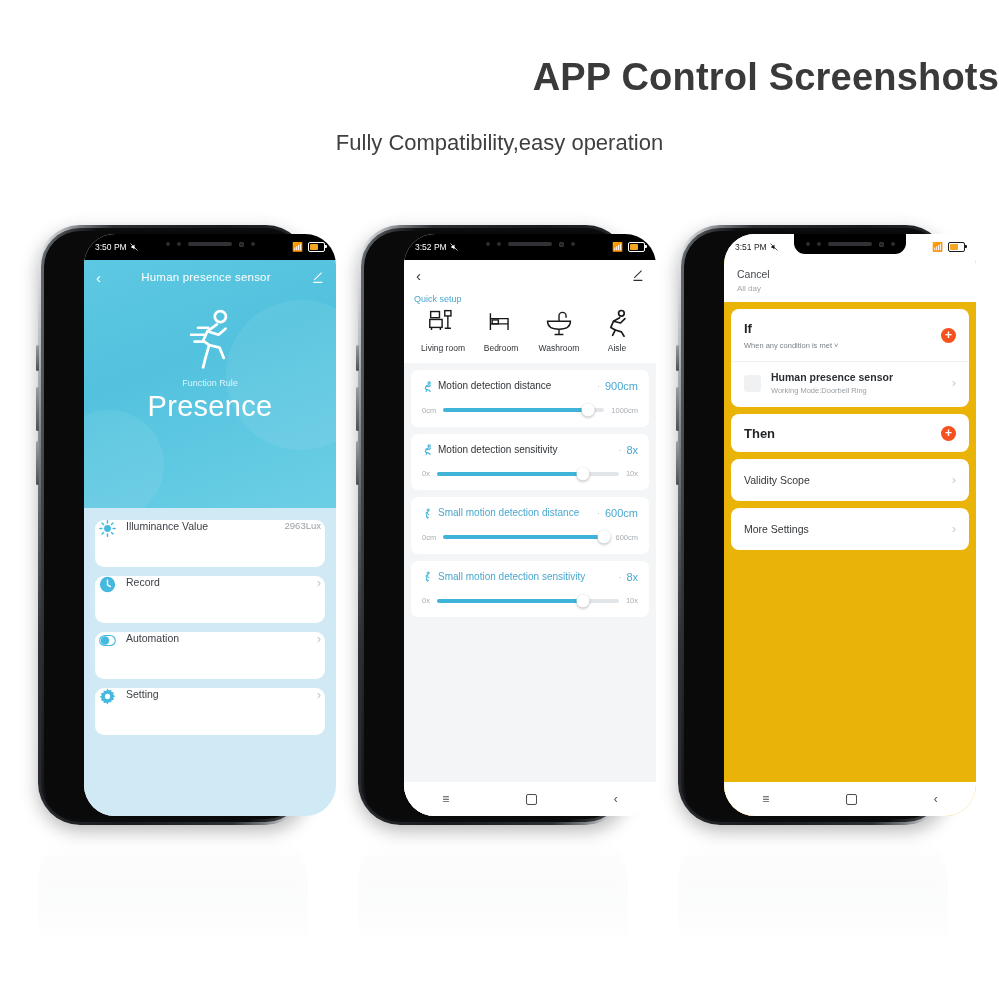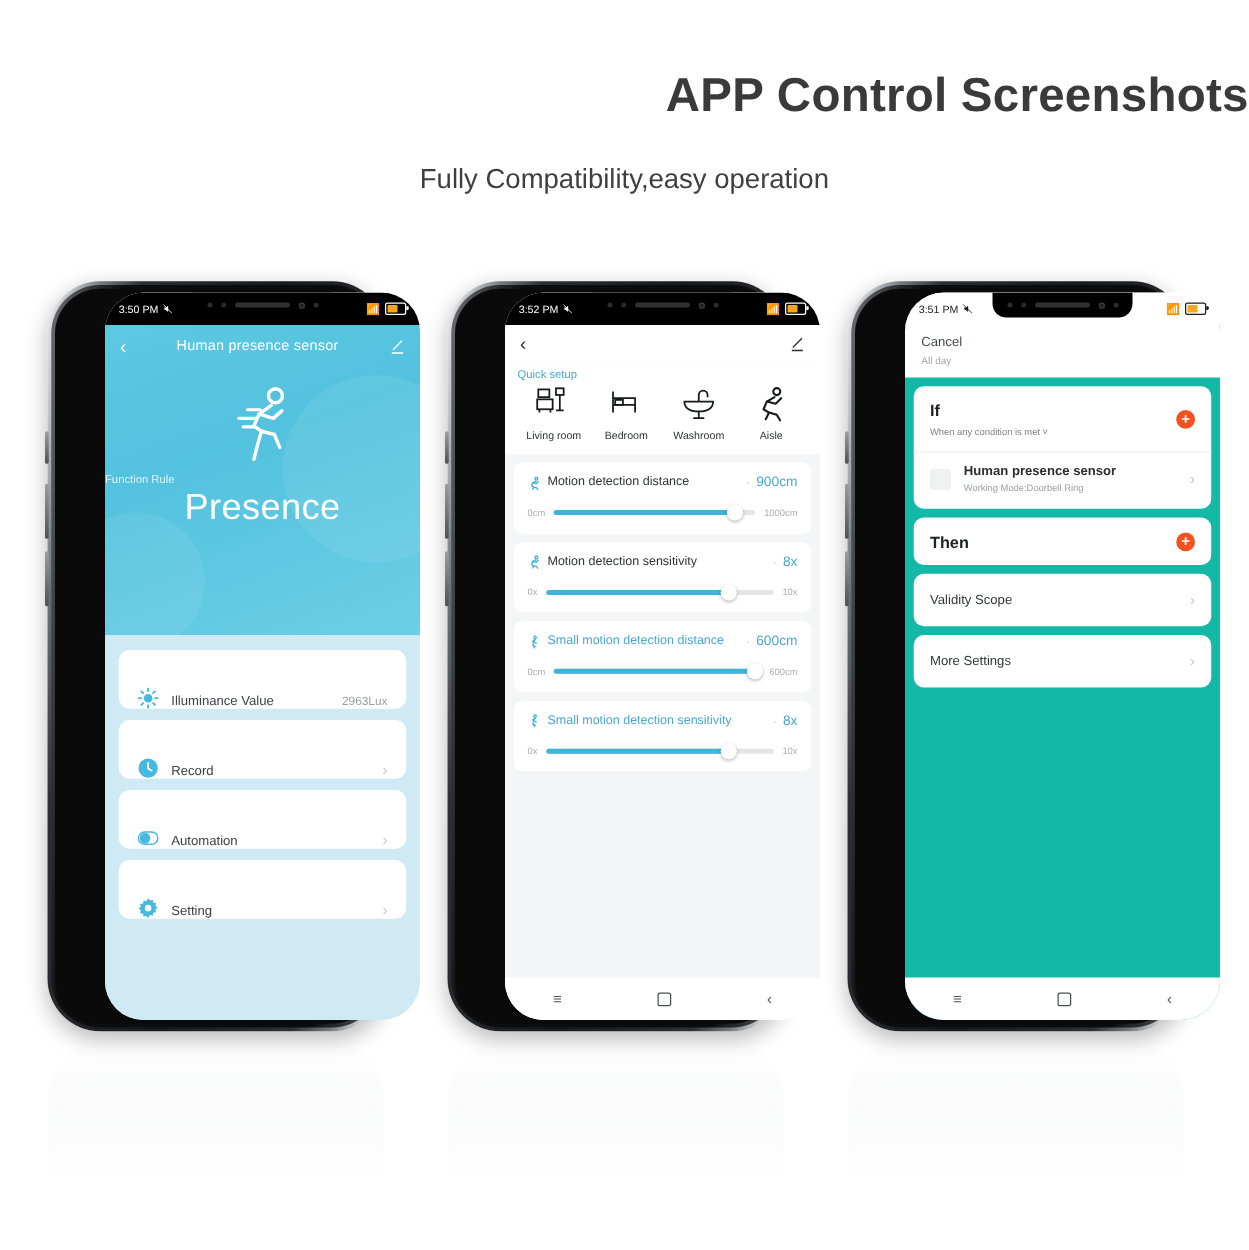--- a/index.html
+++ b/index.html
@@ -101,28 +101,28 @@
   .s1-hero .b1{width:150px;height:150px;right:-40px;top:40px;}
   .s1-hero .b2{width:110px;height:110px;left:-30px;top:150px;}
   .navbar1{
     display:flex;align-items:center;justify-content:space-between;
     height:34px;padding:0 12px;color:#fff;position:relative;z-index:2;
   }
   .navbar1 .ttl{font-size:11.5px;font-weight:500;letter-spacing:.2px;}
   .chev-l{font-size:15px;line-height:1;font-weight:300;}
   .pencil{width:13px;height:13px;}
   .hero-icon{margin:14px auto 0;width:56px;height:62px;display:block;}
-  .hero-rule{color:rgba(255,255,255,.8);font-size:9px;margin-top:8px;}
+  .hero-rule{text-align:center;color:rgba(255,255,255,.8);font-size:9px;margin-top:8px;}
   .hero-name{text-align:center;color:#fff;font-size:29px;font-weight:300;margin-top:2px;
     letter-spacing:.3px;}
   .s1-body{background:#cfeaf5;height:348px;padding:12px 11px 0;box-sizing:border-box;
     position:relative;}
   .card1{
-    background:#fff;border-radius:9px;height:47px;display:flex;align-items:flex-end;
-    padding:0 15px;margin-bottom:9px;box-sizing:border-box;
+    background:#fff;border-radius:9px;height:47px;display:flex;align-items:flex-start;
+    padding:0 4px;margin-bottom:9px;box-sizing:border-box;
   }
   .card1 .ic{width:17px;height:17px;margin-right:10px;flex:0 0 17px;}
   .card1 .lbl{font-size:10.5px;color:#3d4146;flex:1;}
   .card1 .val{font-size:9.5px;color:#9aa0a6;}
   .card1 .arrow{color:#c2c7cc;font-size:12px;font-weight:300;}
   .navbot{
     position:absolute;left:0;bottom:0;width:100%;height:34px;background:#fff;
     display:flex;align-items:center;justify-content:space-around;
     color:#4b4f54;box-sizing:border-box;
   }
@@ -148,21 +148,21 @@
   .srow .name.blue{color:#4aa8cf;}
   .srow .dotsep{color:#b7bcc1;font-size:9px;}
   .srow .amt{font-size:11px;color:#4aa8cf;white-space:nowrap;}
   .slider{display:flex;align-items:center;gap:7px;margin-top:13px;}
   .slider .end{font-size:7.5px;color:#a9aeb3;white-space:nowrap;}
   .track{flex:1;height:4px;border-radius:3px;background:#e3e6e9;position:relative;}
   .fill{position:absolute;left:0;top:0;bottom:0;border-radius:3px;background:#3fb4d8;}
   .knob{position:absolute;top:50%;width:13px;height:13px;border-radius:50%;
     background:#fff;box-shadow:0 1px 3px rgba(0,0,0,.3);transform:translate(-50%,-50%);}
   
-  .s3{background:#14b8a6;height:556px;position:relative;overflow:hidden;}
+  .s3{background:#eab308;height:556px;position:relative;overflow:hidden;}
   .s3-top{background:#fff;padding:8px 13px 9px;}
   .cancel{font-size:10.5px;color:#45494e;}
   .scene-title{font-size:16px;font-weight:bold;color:#1f2225;margin-top:7px;}
   .allday{font-size:8px;color:#a2a7ac;margin-top:4px;}
   .c3{background:#fff;border-radius:8px;margin:7px 7px 0;}
   .c3-head{display:flex;align-items:center;padding:12px 13px 11px;}
   .c3-head .tx{flex:1;}
   .c3-head .big{font-size:13px;font-weight:bold;color:#1f2225;}
   .c3-head .sm{font-size:7.5px;color:#7d8287;margin-top:5px;}
   .plus{

